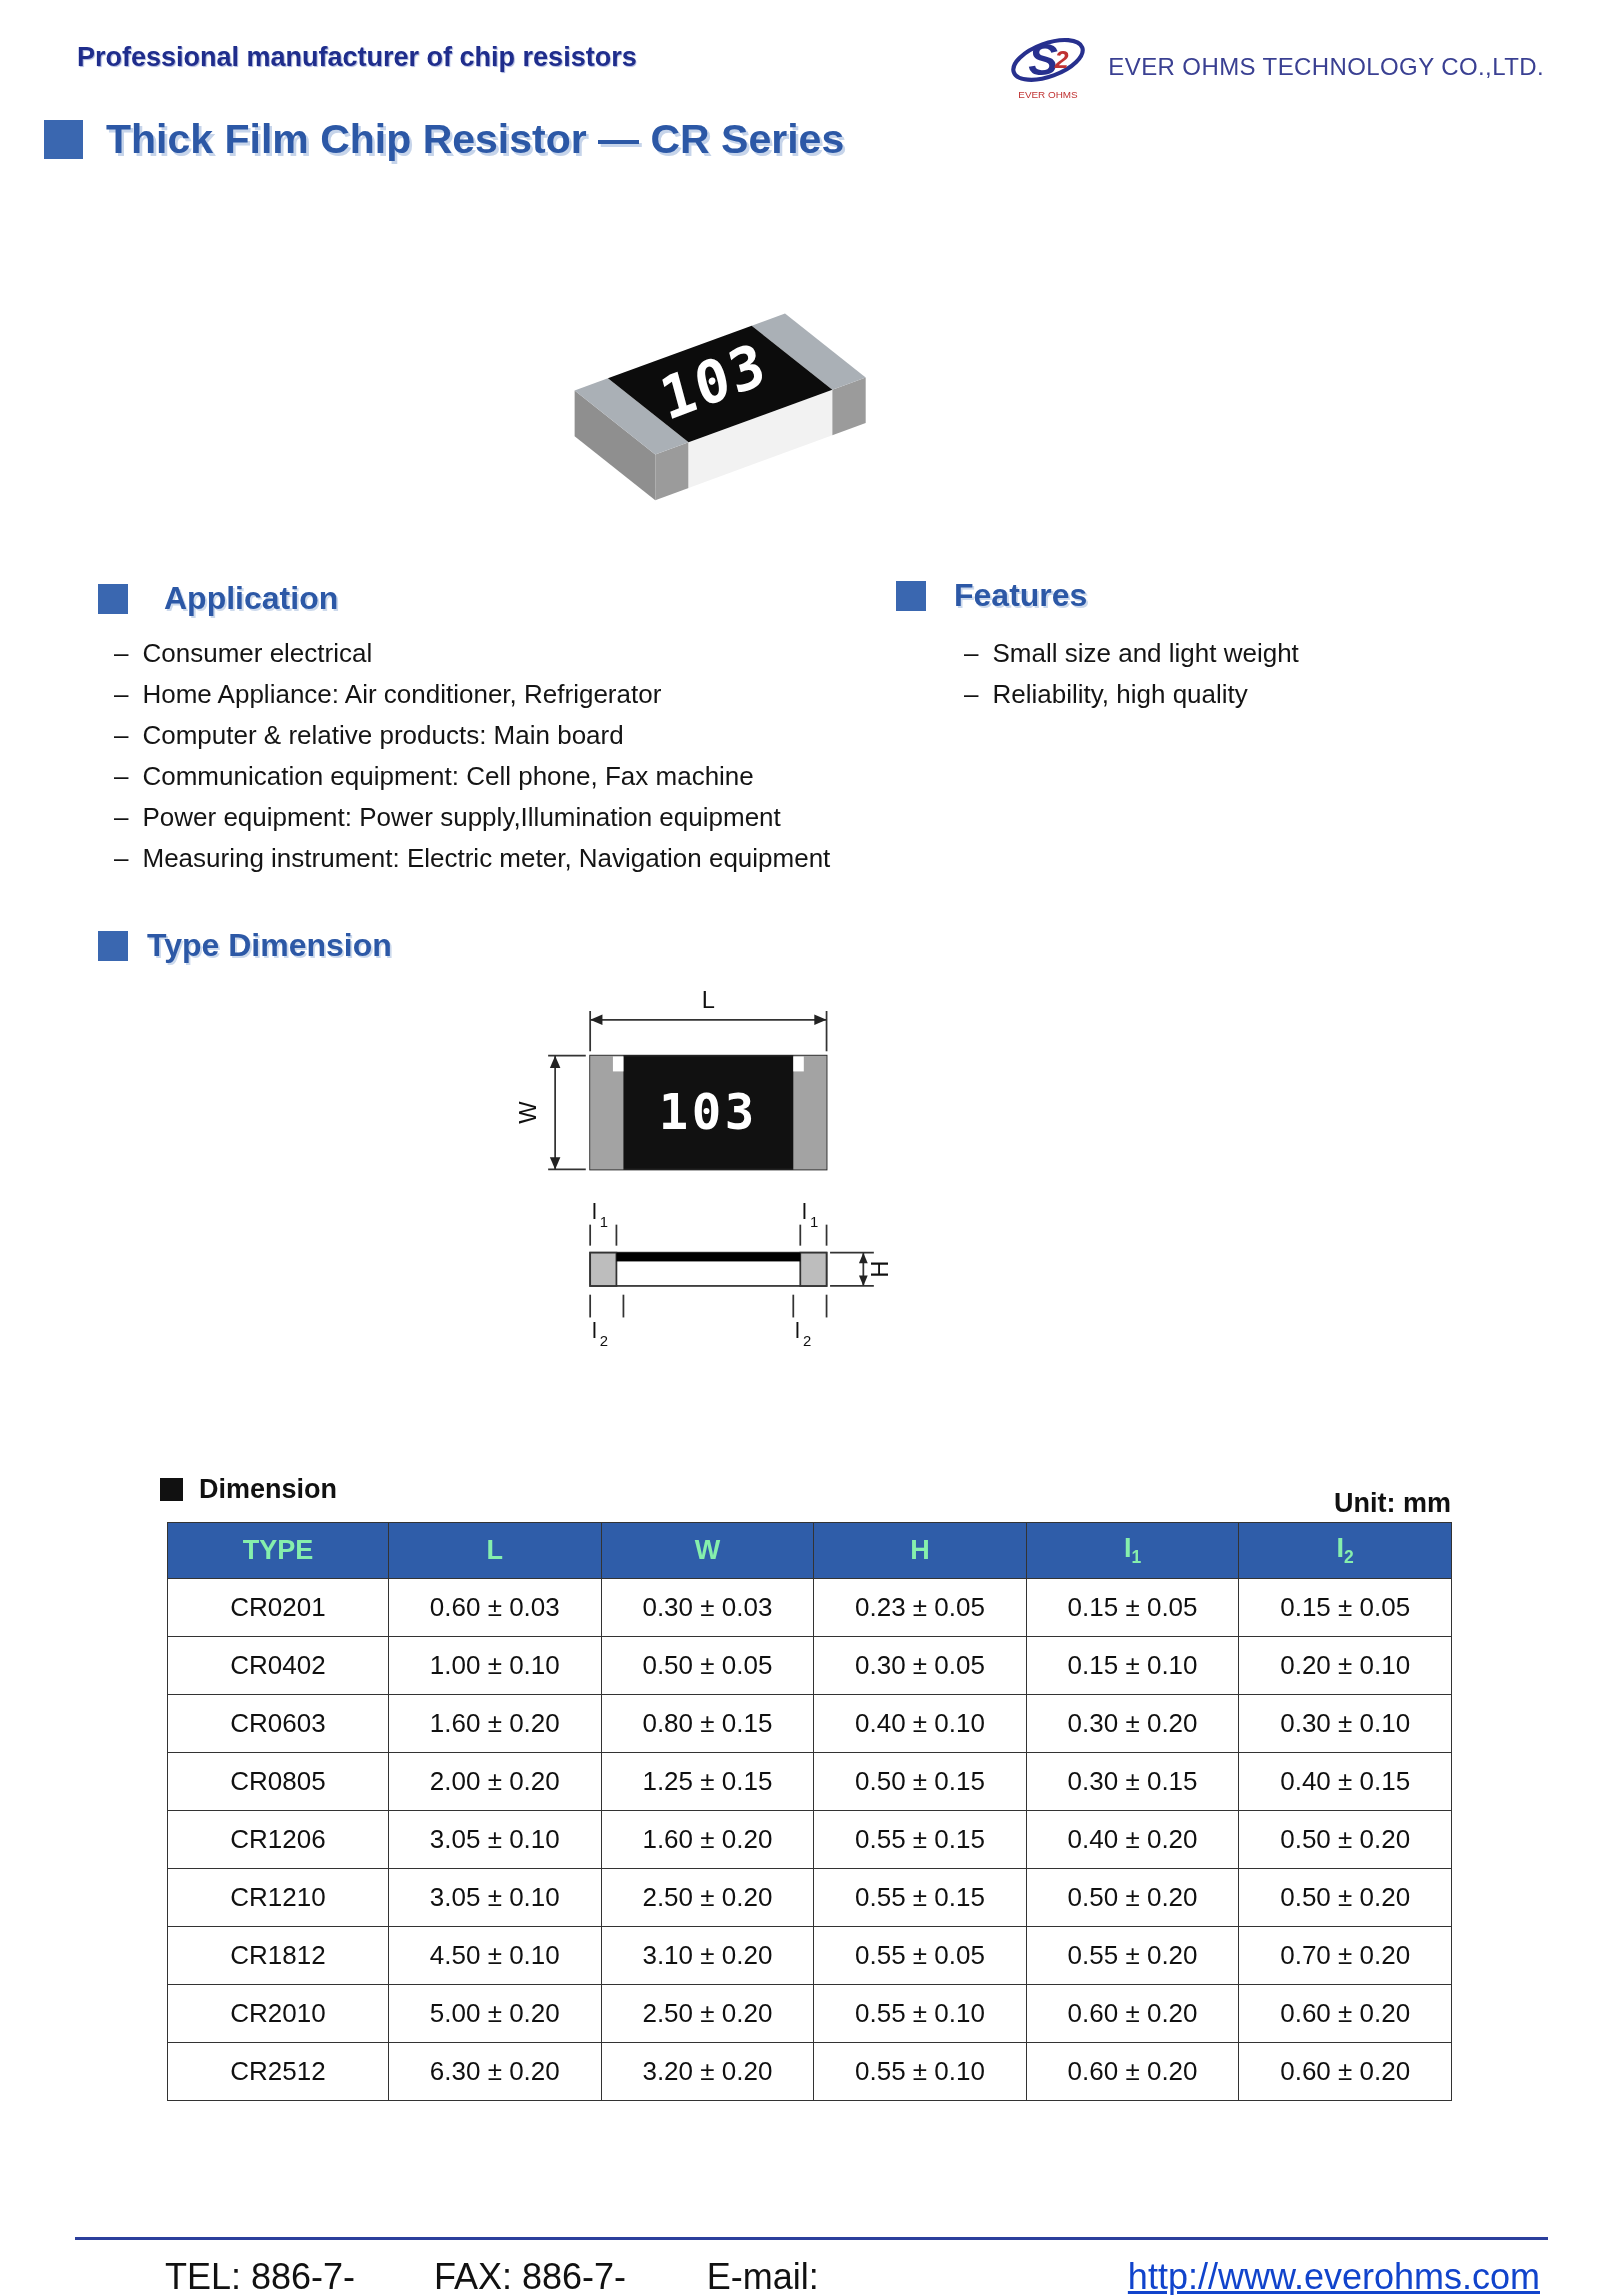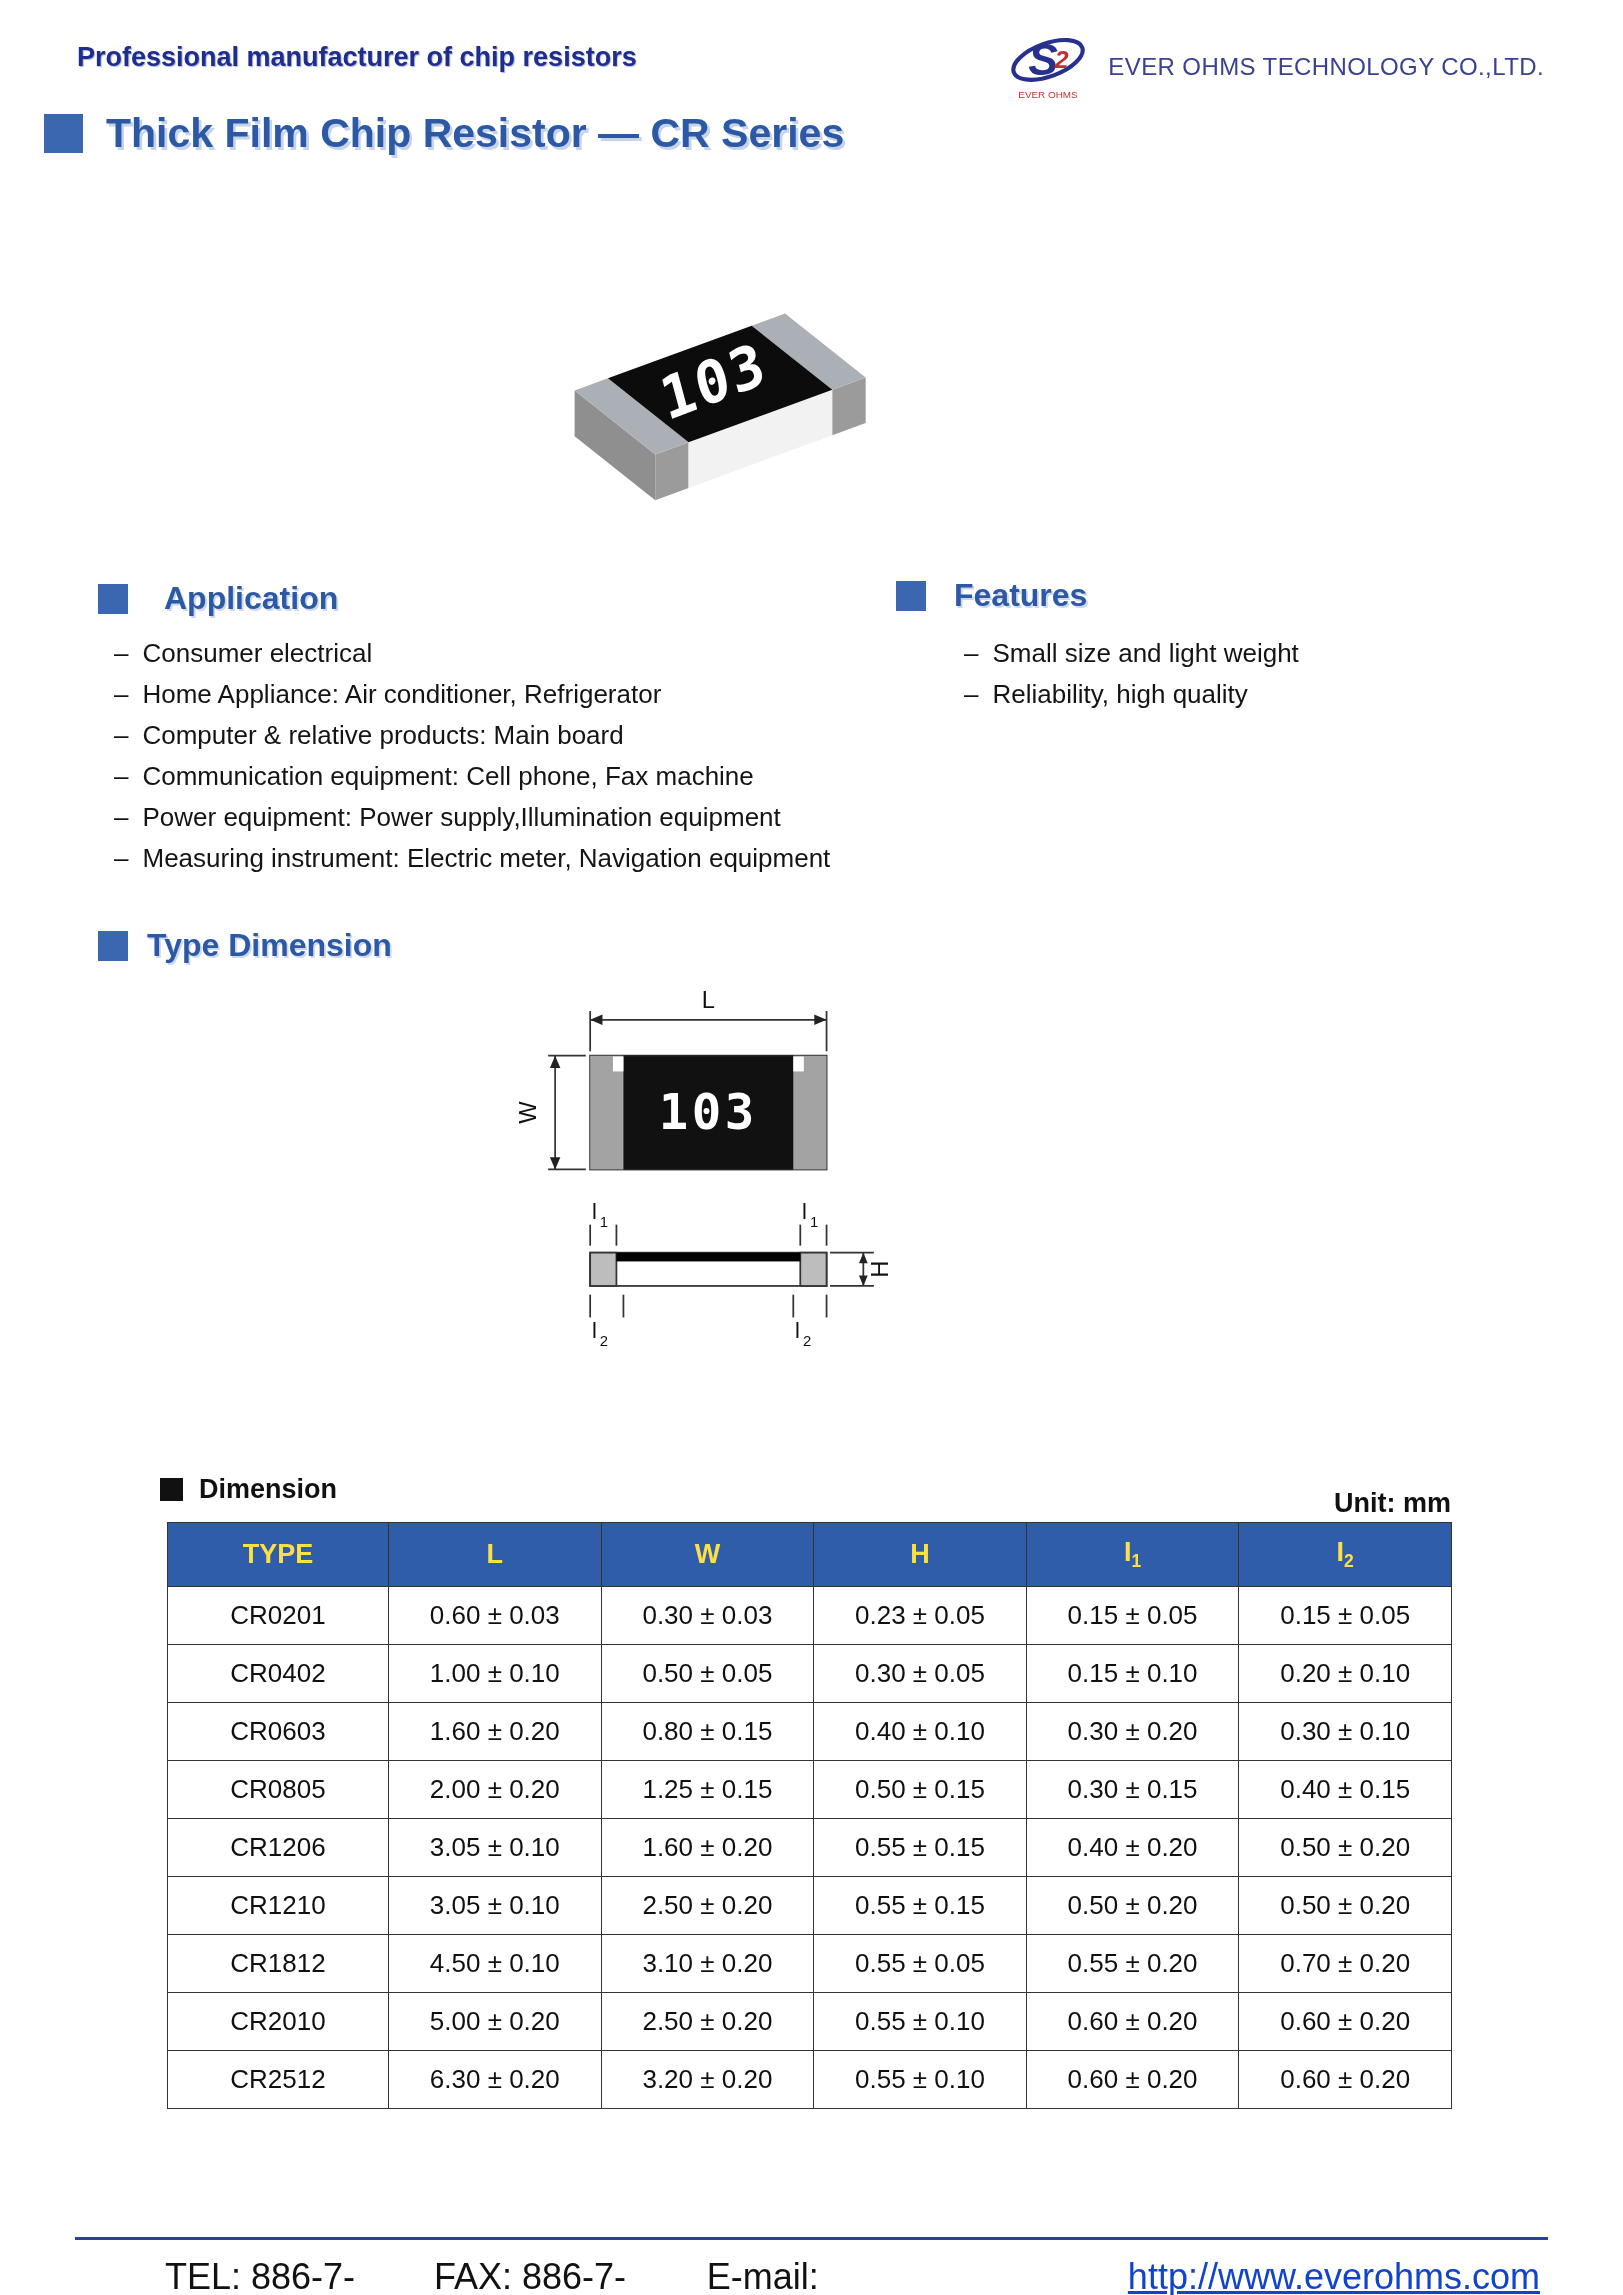--- a/index.html
+++ b/index.html
@@ -10,21 +10,21 @@
   }
   
   .tagline {
     position:absolute; left:77px; top:42px; font-size:27px; font-weight:700;
     color:#1f2d8c; text-shadow:0.9px 0.9px 0.9px #aab4dd;
   }
   .brand { position:absolute; right:79px; top:26px; display:flex; align-items:center; gap:12.3px; }
   .logo { width:91px; height:81px; }
   .company { font-size:24px; color:#3a4092; letter-spacing:0.4px; }
   
-  .doc-title { position:absolute; left:44px; top:110px; display:flex; align-items:center; gap:23px; }
+  .doc-title { position:absolute; left:44px; top:116px; display:flex; align-items:center; gap:23px; }
   .sq { width:30px; height:30px; background:#3a67b0; flex:0 0 auto; }
   .sq-lg { width:39px; height:39px; }
   .title-text { font-size:41px; font-weight:700; color:#2c58a6; text-shadow:2.6px 2.6px 0 #c6d4ea; }
   
   .chip { position:absolute; left:522px; top:259px; width:377px; height:272px; }
   .chip-marking { font-size:66px; fill:#ffffff; font-family:"DejaVu Sans Mono", monospace; font-weight:bold; letter-spacing:2px; }
   
   .section-heading { position:absolute; display:flex; align-items:center; gap:19px; }
   .heading-text { font-size:32px; font-weight:700; color:#2c58a6; text-shadow:1.8px 1.8px 0 #ccd9ec; }
   
@@ -39,22 +39,22 @@
   .lbl-sub { font-size:17px; fill:#111; font-family:"Liberation Sans", sans-serif; }
   .marking { font-size:56px; fill:#ffffff; font-family:"DejaVu Sans Mono", monospace; font-weight:bold; letter-spacing:4px; }
   
   .dim-caption { position:absolute; left:160px; top:1474px; display:flex; align-items:center; gap:16px; }
   .black-sq { width:23px; height:23px; background:#111; }
   .dim-caption-text { font-size:27px; font-weight:700; color:#111; }
   .unit-label { position:absolute; right:172px; top:1476px; font-size:27px; font-weight:700; color:#111;margin-top:12px; }
   
   .dim-table { position:absolute; left:167px; top:1522px; width:1285px; border-collapse:collapse; table-layout:fixed; }
   .dim-table th {
-    background:#2f5da9; color:#fde047; font-size:27px; font-weight:700;
-    height:64px; border:1.8px solid #333; text-align:center;
+    background:#2f5da9; color:#86efac; font-size:27px; font-weight:700;
+    height:56px; border:1.8px solid #333; text-align:center;
   }
   .dim-table th sub { font-size:17.5px; }
   .dim-table td {
     height:58px; font-size:26px; color:#101010; text-align:center;
     border:1.8px solid #333; background:#ffffff;
   }
   
   .footer-line { position:absolute; left:75px; right:75px; top:2237px; height:2.6px; background:#2b3f9c; }
   .footer {
     position:absolute; left:123px; right:83px; top:2256px; display:flex;

